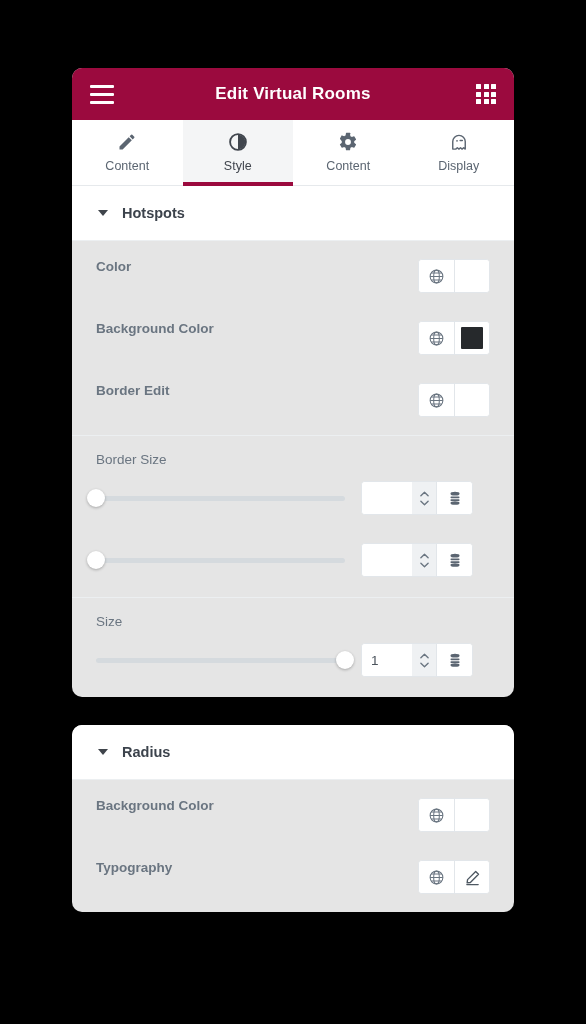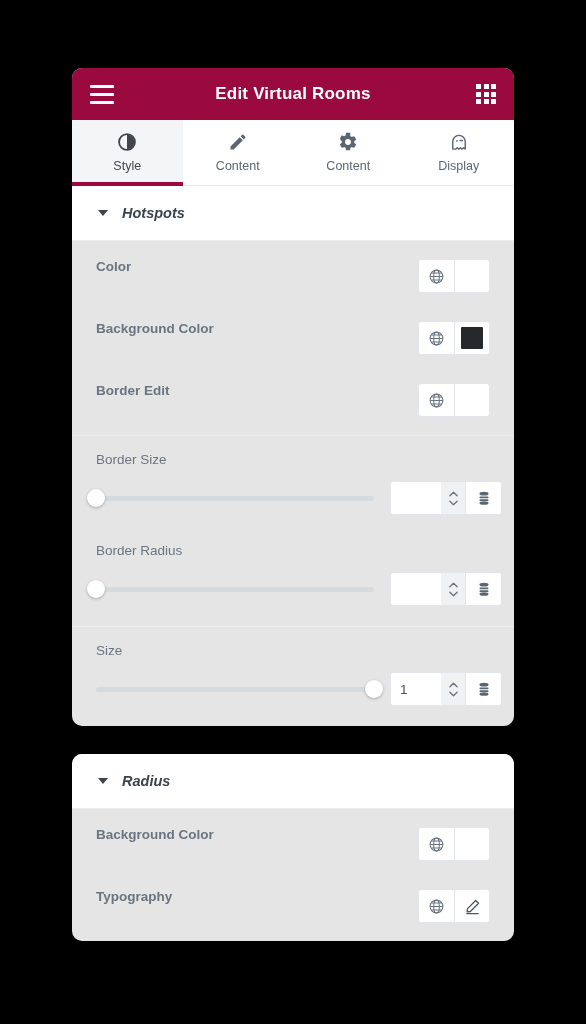--- a/index.html
+++ b/index.html
@@ -120,21 +120,20 @@
   .caret {
     width: 0; height: 0;
     border-left: 5px solid transparent;
     border-right: 5px solid transparent;
     border-top: 6px solid #3f444b;
   }
   .section-title {
     font-size: 14.5px;
     font-weight: bold;
     color: #3c434c;
-    font-style: italic;
   }
 
   
   .group { padding: 4px 0; }
   .group + .group { border-top: 1px solid #eceff1; }
 
   .row {
     display: flex;
     align-items: flex-start;
     justify-content: space-between;
@@ -175,21 +174,21 @@
     background: #ffffff;
     cursor: pointer;
   }
   .swatch {
     width: 22px; height: 22px;
     border-radius: 1px;
   }
   .swatch.empty { background: transparent; }
 
   
-  .slider-block { padding: 12px 12px 16px 24px; }
+  .slider-block { padding: 12px 41px 16px 24px; }
   .slider-block .row-label { display: block; margin-bottom: 14px; }
   .slider-line {
     display: flex;
     align-items: center;
     gap: 16px;
   }
   .slider {
     position: relative;
     flex: 1;
     height: 18px;
@@ -278,37 +277,37 @@
           <i></i>
           <i></i>
           <i></i>
           <i></i>
           <i></i>
       </div>
     </div>
 
     <div class="tabs">
 
+      <div class="tab">
+        <span>
+          <svg width="20" height="20" viewBox="0 0 24 24" fill="#5b6571">
+            <path d="M3 17.25V21h3.75L17.81 9.94l-3.75-3.75L3 17.25zM20.71 7.04a1 1 0 0 0 0-1.41l-2.34-2.34a1 1 0 0 0-1.41 0l-1.83 1.83 3.75 3.75 1.83-1.83z"></path>
+          </svg>
+        </span>
+        <span class="tab-label">Content</span>
+      </div>
+
       <div class="tab active">
         <span>
           <svg width="20" height="20" viewBox="0 0 24 24">
             <circle cx="12" cy="12" r="9.5" fill="none" stroke="#41464e" stroke-width="2.2"></circle>
             <path d="M12 3.2a8.8 8.8 0 0 1 0 17.6z" fill="#41464e"></path>
           </svg>
         </span>
         <span class="tab-label">Style</span>
-      </div>
-
-      <div class="tab">
-        <span>
-          <svg width="20" height="20" viewBox="0 0 24 24" fill="#5b6571">
-            <path d="M3 17.25V21h3.75L17.81 9.94l-3.75-3.75L3 17.25zM20.71 7.04a1 1 0 0 0 0-1.41l-2.34-2.34a1 1 0 0 0-1.41 0l-1.83 1.83 3.75 3.75 1.83-1.83z"></path>
-          </svg>
-        </span>
-        <span class="tab-label">Content</span>
       </div>
 
       <div class="tab">
         <span>
           <svg width="20" height="20" viewBox="0 0 24 24" fill="#5b6571">
             <path d="M19.43 12.98c.04-.32.07-.65.07-.98s-.03-.66-.07-.98l2.11-1.65a.5.5 0 0 0 .12-.64l-2-3.46a.5.5 0 0 0-.61-.22l-2.49 1a7.3 7.3 0 0 0-1.69-.98l-.38-2.65A.49.49 0 0 0 14 1h-4a.49.49 0 0 0-.49.42l-.38 2.65c-.61.25-1.17.58-1.69.98l-2.49-1a.5.5 0 0 0-.61.22l-2 3.46a.5.5 0 0 0 .12.64L4.57 11c-.04.32-.07.66-.07.99s.03.66.07.98l-2.11 1.65a.5.5 0 0 0-.12.64l2 3.46c.14.24.44.33.61.22l2.49-1c.52.4 1.08.73 1.69.98l.38 2.65c.04.24.25.42.49.42h4c.24 0 .45-.18.49-.42l.38-2.65c.61-.25 1.17-.58 1.69-.98l2.49 1c.17.11.47.02.61-.22l2-3.46a.5.5 0 0 0-.12-.64l-2.11-1.65zM12 15.5A3.5 3.5 0 1 1 15.5 12 3.5 3.5 0 0 1 12 15.5z"></path>
           </svg>
         </span>
         <span class="tab-label">Content</span>
       </div>
@@ -406,21 +405,20 @@
                 <rect x="2.8" y="6.2" width="10.4" height="1.9" rx=".9"></rect>
                 <rect x="2.8" y="9.4" width="10.4" height="1.9" rx=".9"></rect>
                 <ellipse cx="8" cy="13.6" rx="5.2" ry="2.1"></ellipse>
               </svg>
             </div>
           </div>
         </div>
       </div>
 
       <div class="slider-block">
-        <span class="row-label">Border Radius</span>
         <div class="slider-line">
           <div class="slider">
             <div class="slider-track"></div>
             <div class="slider-handle" style="left: 0%;"></div>
           </div>
           <div class="stepper">
             <div class="stepper-input"></div>
             <div class="spin">
               <svg width="9" height="6" viewBox="0 0 10 6" fill="none" stroke="#6a7581" stroke-width="1.5" stroke-linecap="round" stroke-linejoin="round">
                   <path d="M1 5l4-4 4 4"></path>

